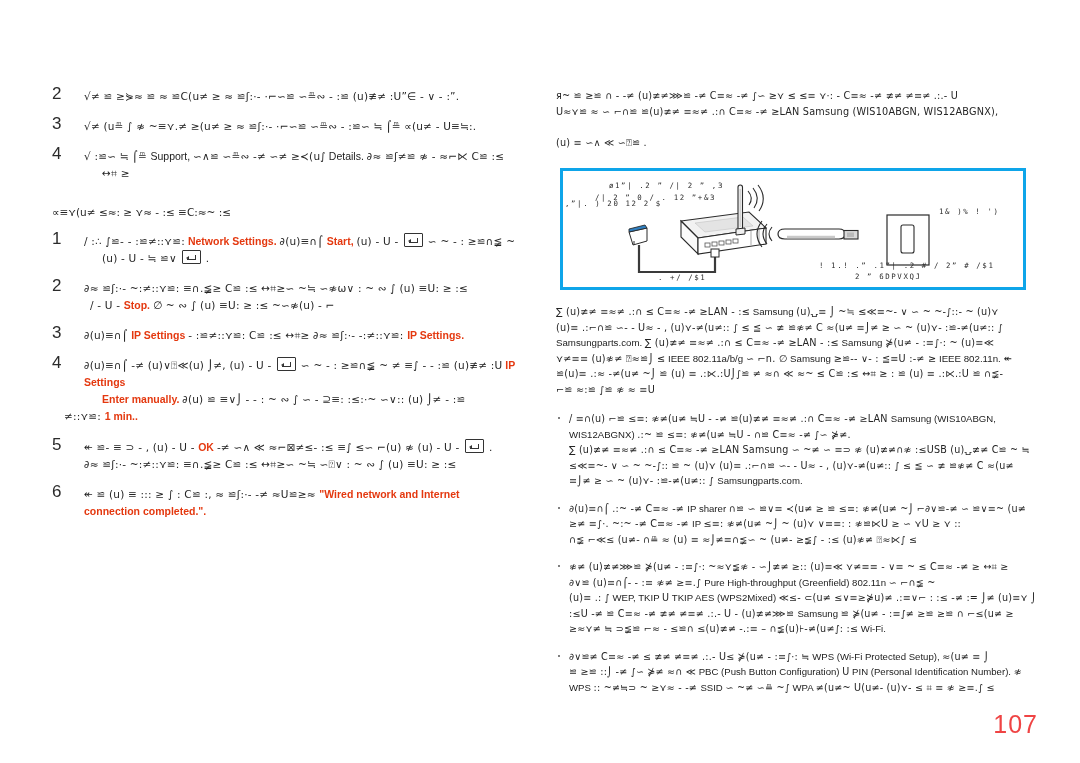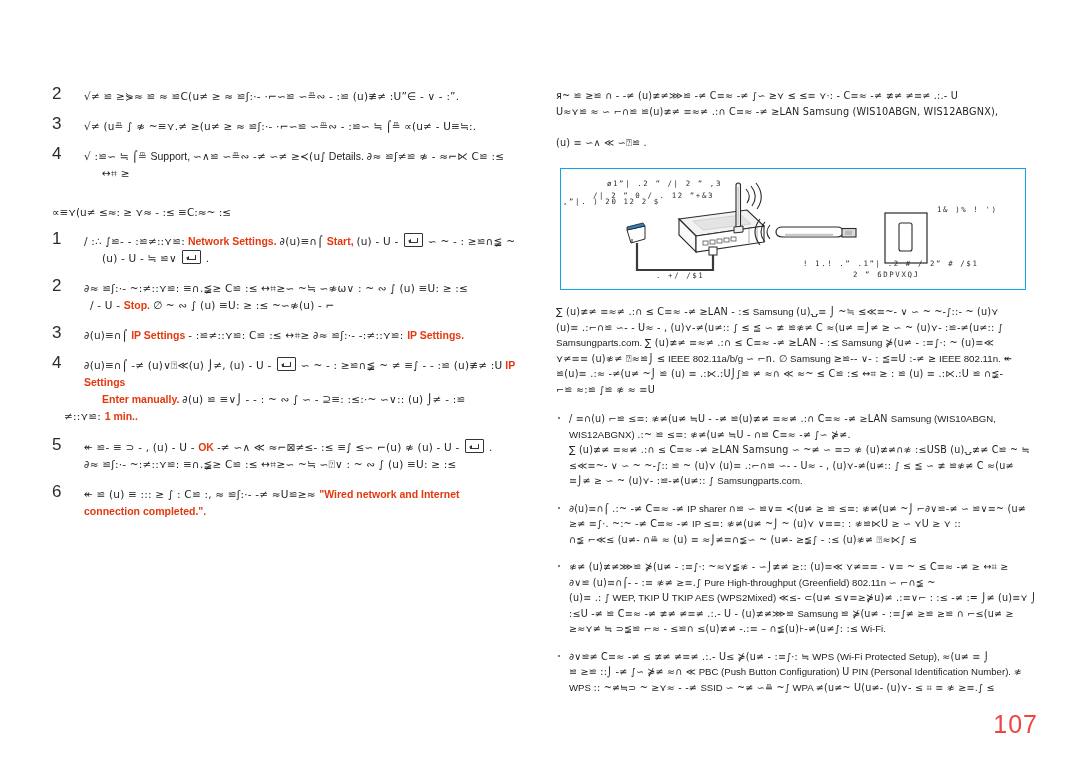--- a/index.html
+++ b/index.html
@@ -161,21 +161,21 @@
     margin-bottom: 18px;
   }
   .rc-body {
     font-size: 9.7px;
     line-height: 15.5px;
     margin: 14px 16px 14px 0;
   }
 
   
   .figure {
-    border: 1px solid #0ea5e9;
+    border: 3px solid #0ea5e9;
     width: 466px;
     height: 122px;
     position: relative;
     background: #fff;
     box-sizing: border-box;
     margin: 0 12px 6px 4px;
   }
   .fig-label {
     position: absolute;
     font-family: "DejaVu Sans Mono", monospace;
@@ -363,21 +363,21 @@
 
         <rect x="324" y="44" width="42" height="50" fill="#ffffff" stroke="#2a2a2a" stroke-width="1.2"></rect>
         <rect x="338" y="54" width="13" height="28" rx="2" fill="#ffffff" stroke="#2a2a2a" stroke-width="1.1"></rect>
       </svg>
 
       <div class="fig-label" style="left:46px;  top:10px;">ø1ˮ| .2 ˮ /|       2 ˮ ,3</div>
       <div class="fig-label" style="left:32px;  top:22px;">/|          2 ˮ 0 / .     12  ˮ+&amp;3</div>
       <div class="fig-label" style="left:2px;   top:28px;">,ˮ|.  ) 20  12   2  $</div>
       <div class="fig-label" style="left:95px;  top:102px;">. +/    /$1</div>
       <div class="fig-label" style="left:376px; top:36px;">1&amp;  )%     ! ')</div>
-      <div class="fig-label" style="left:242px; top:90px;">! 1.!    .ˮ .1ˮ| .2 # /   2ˮ # /$1</div>
+      <div class="fig-label" style="left:256px; top:90px;">! 1.!    .ˮ .1ˮ| .2 # /   2ˮ # /$1</div>
       <div class="fig-label" style="left:292px; top:101px;">2 ˮ 6DPVXQJ</div>
     </div>
 
     <div class="rc-body">
       <span class="garble">∑ (u)≢≠   ≡≈≠ .:∩ ≤   C≡≈ -≠ ≥LAN - :≤</span>
       <span class="lat">Samsung</span>
       <span class="garble"> (u)⍽≡ ⌡  ~≒ ≤≪≡~- ∨ ∽ ~ ~-∫::-  ~ (u)⋎ (u)≡ .:⌐∩≌ ∽- - U≈ - , (u)⋎-≠(u≠:: ∫ ≤ ≦ ∽ ≢ ≌≉≠ C ≈(u≠ ≡⌡≠ ≥ ∽ ~ (u)⋎- :≌-≠(u≠:: ∫ </span>
       <span class="lat">Samsungparts.com.</span>
       <span class="garble"> ∑ (u)≢≠   ≡≈≠ .:∩ ≤  C≡≈ -≠ ≥LAN - :≤</span>
       <span class="lat">Samsung</span>

